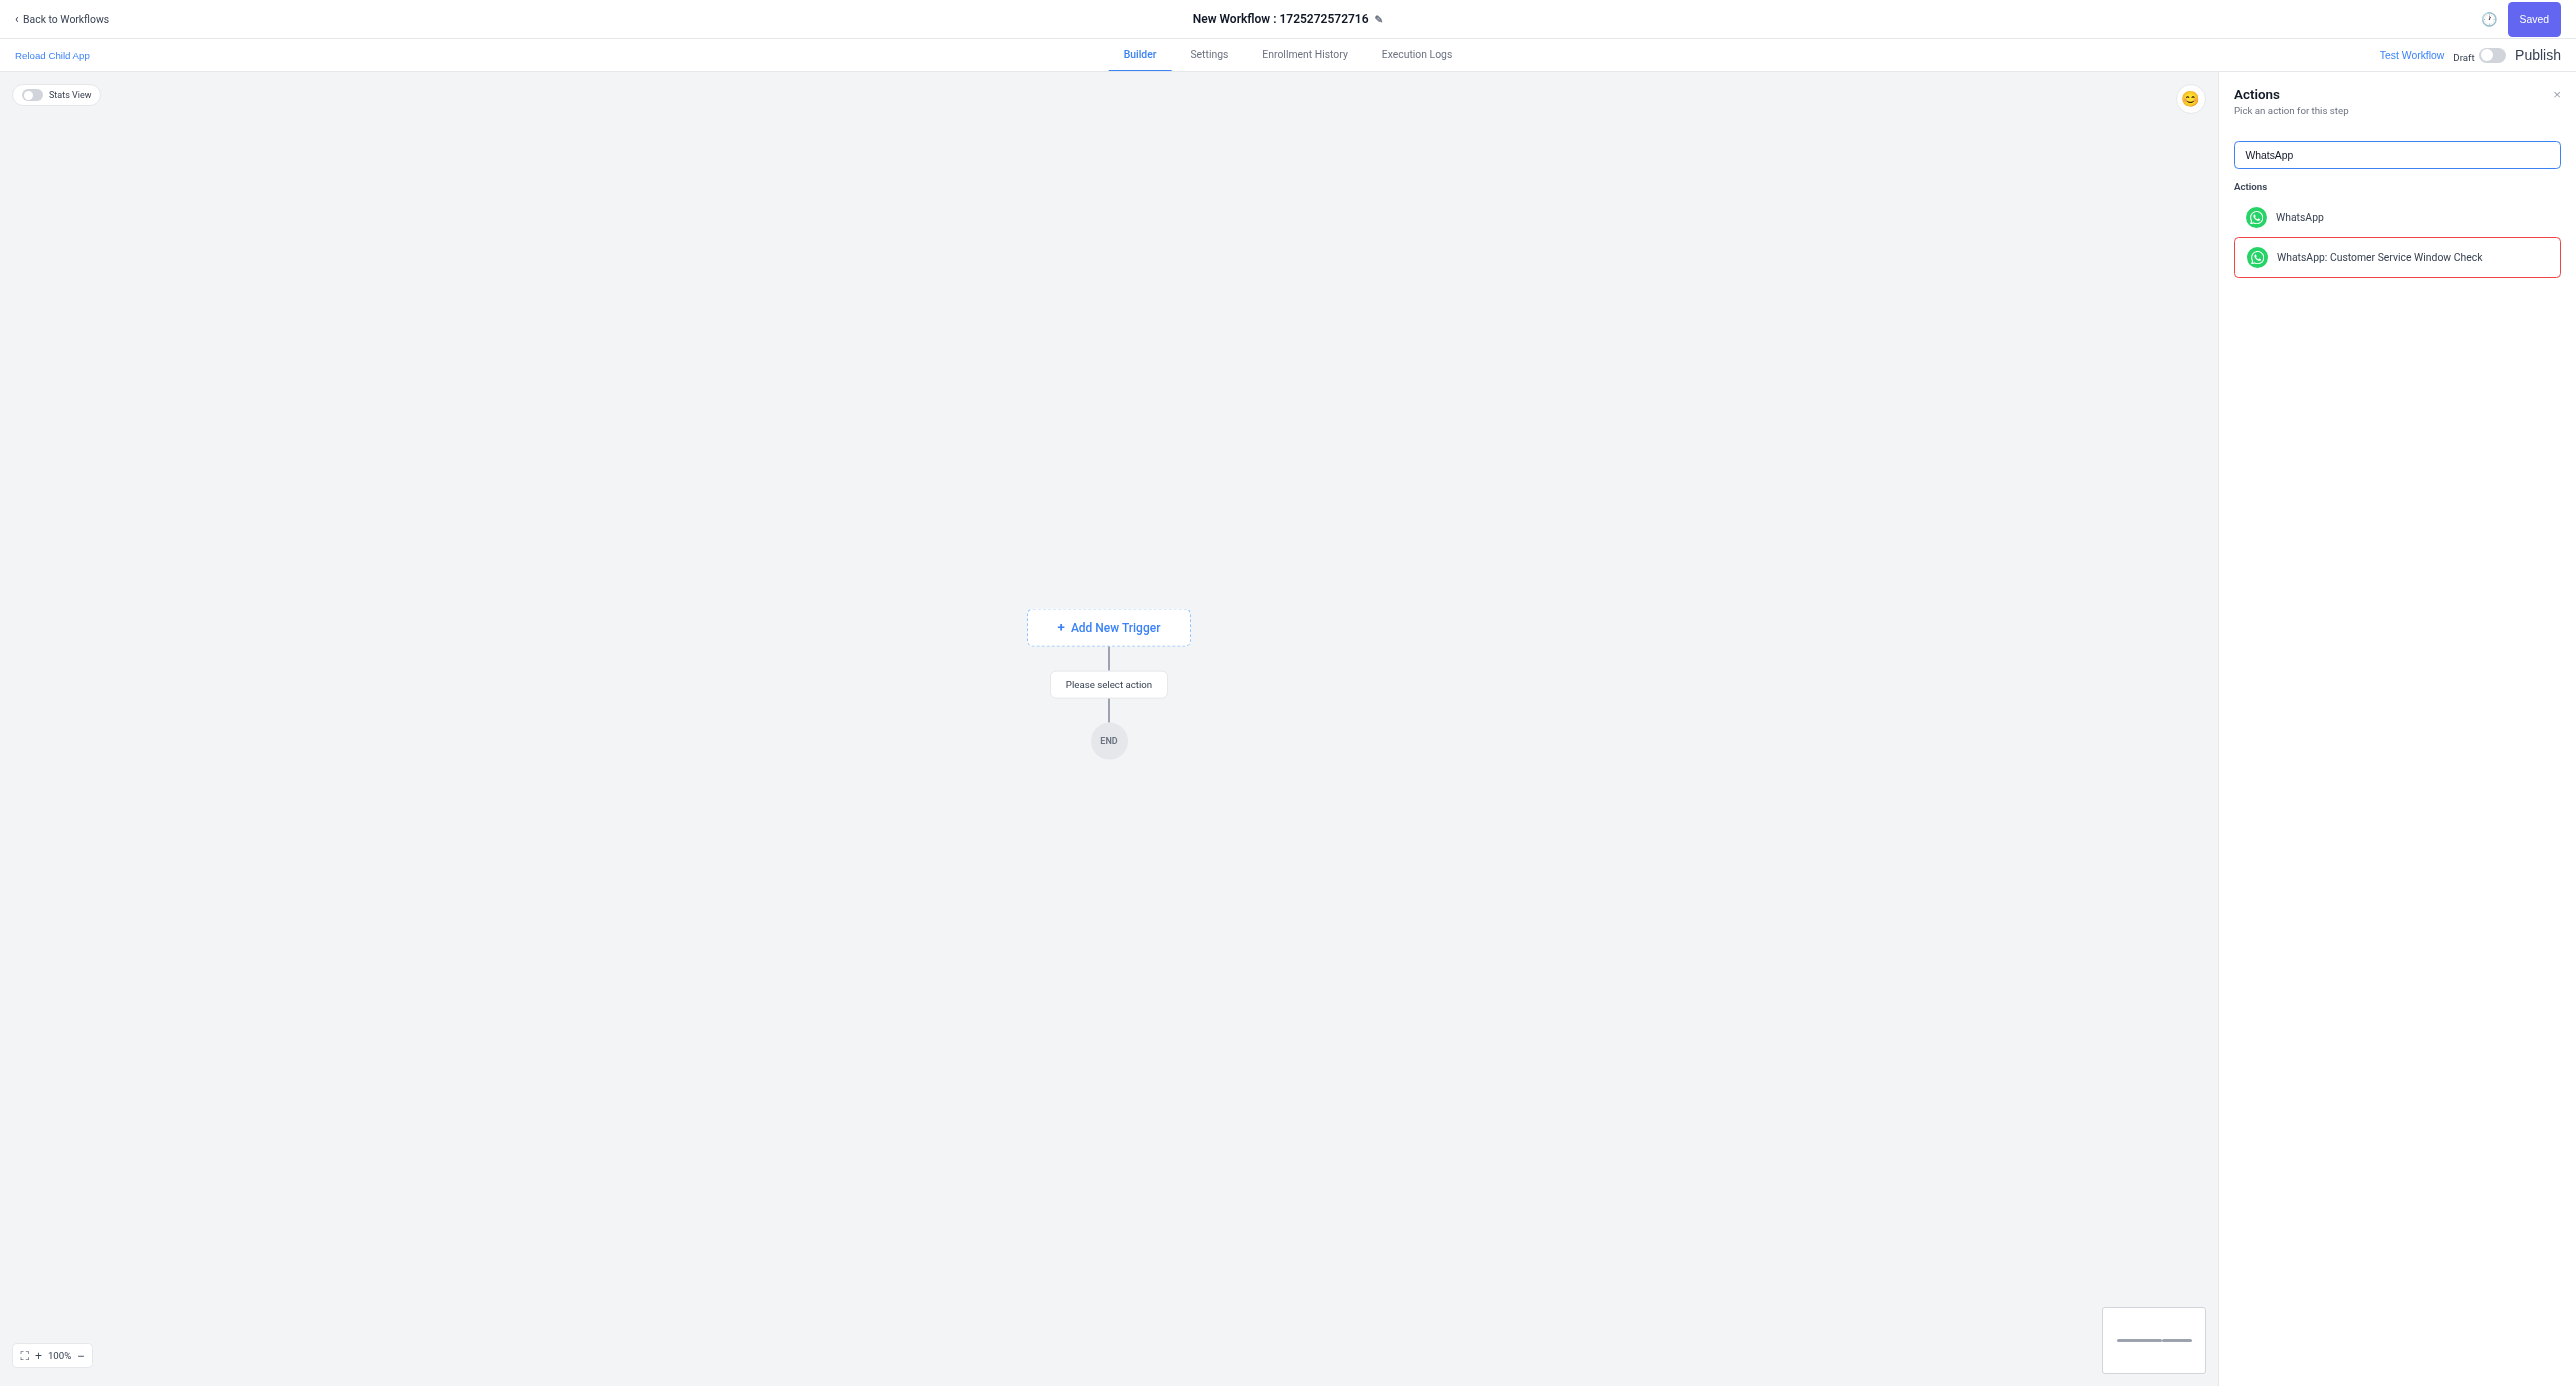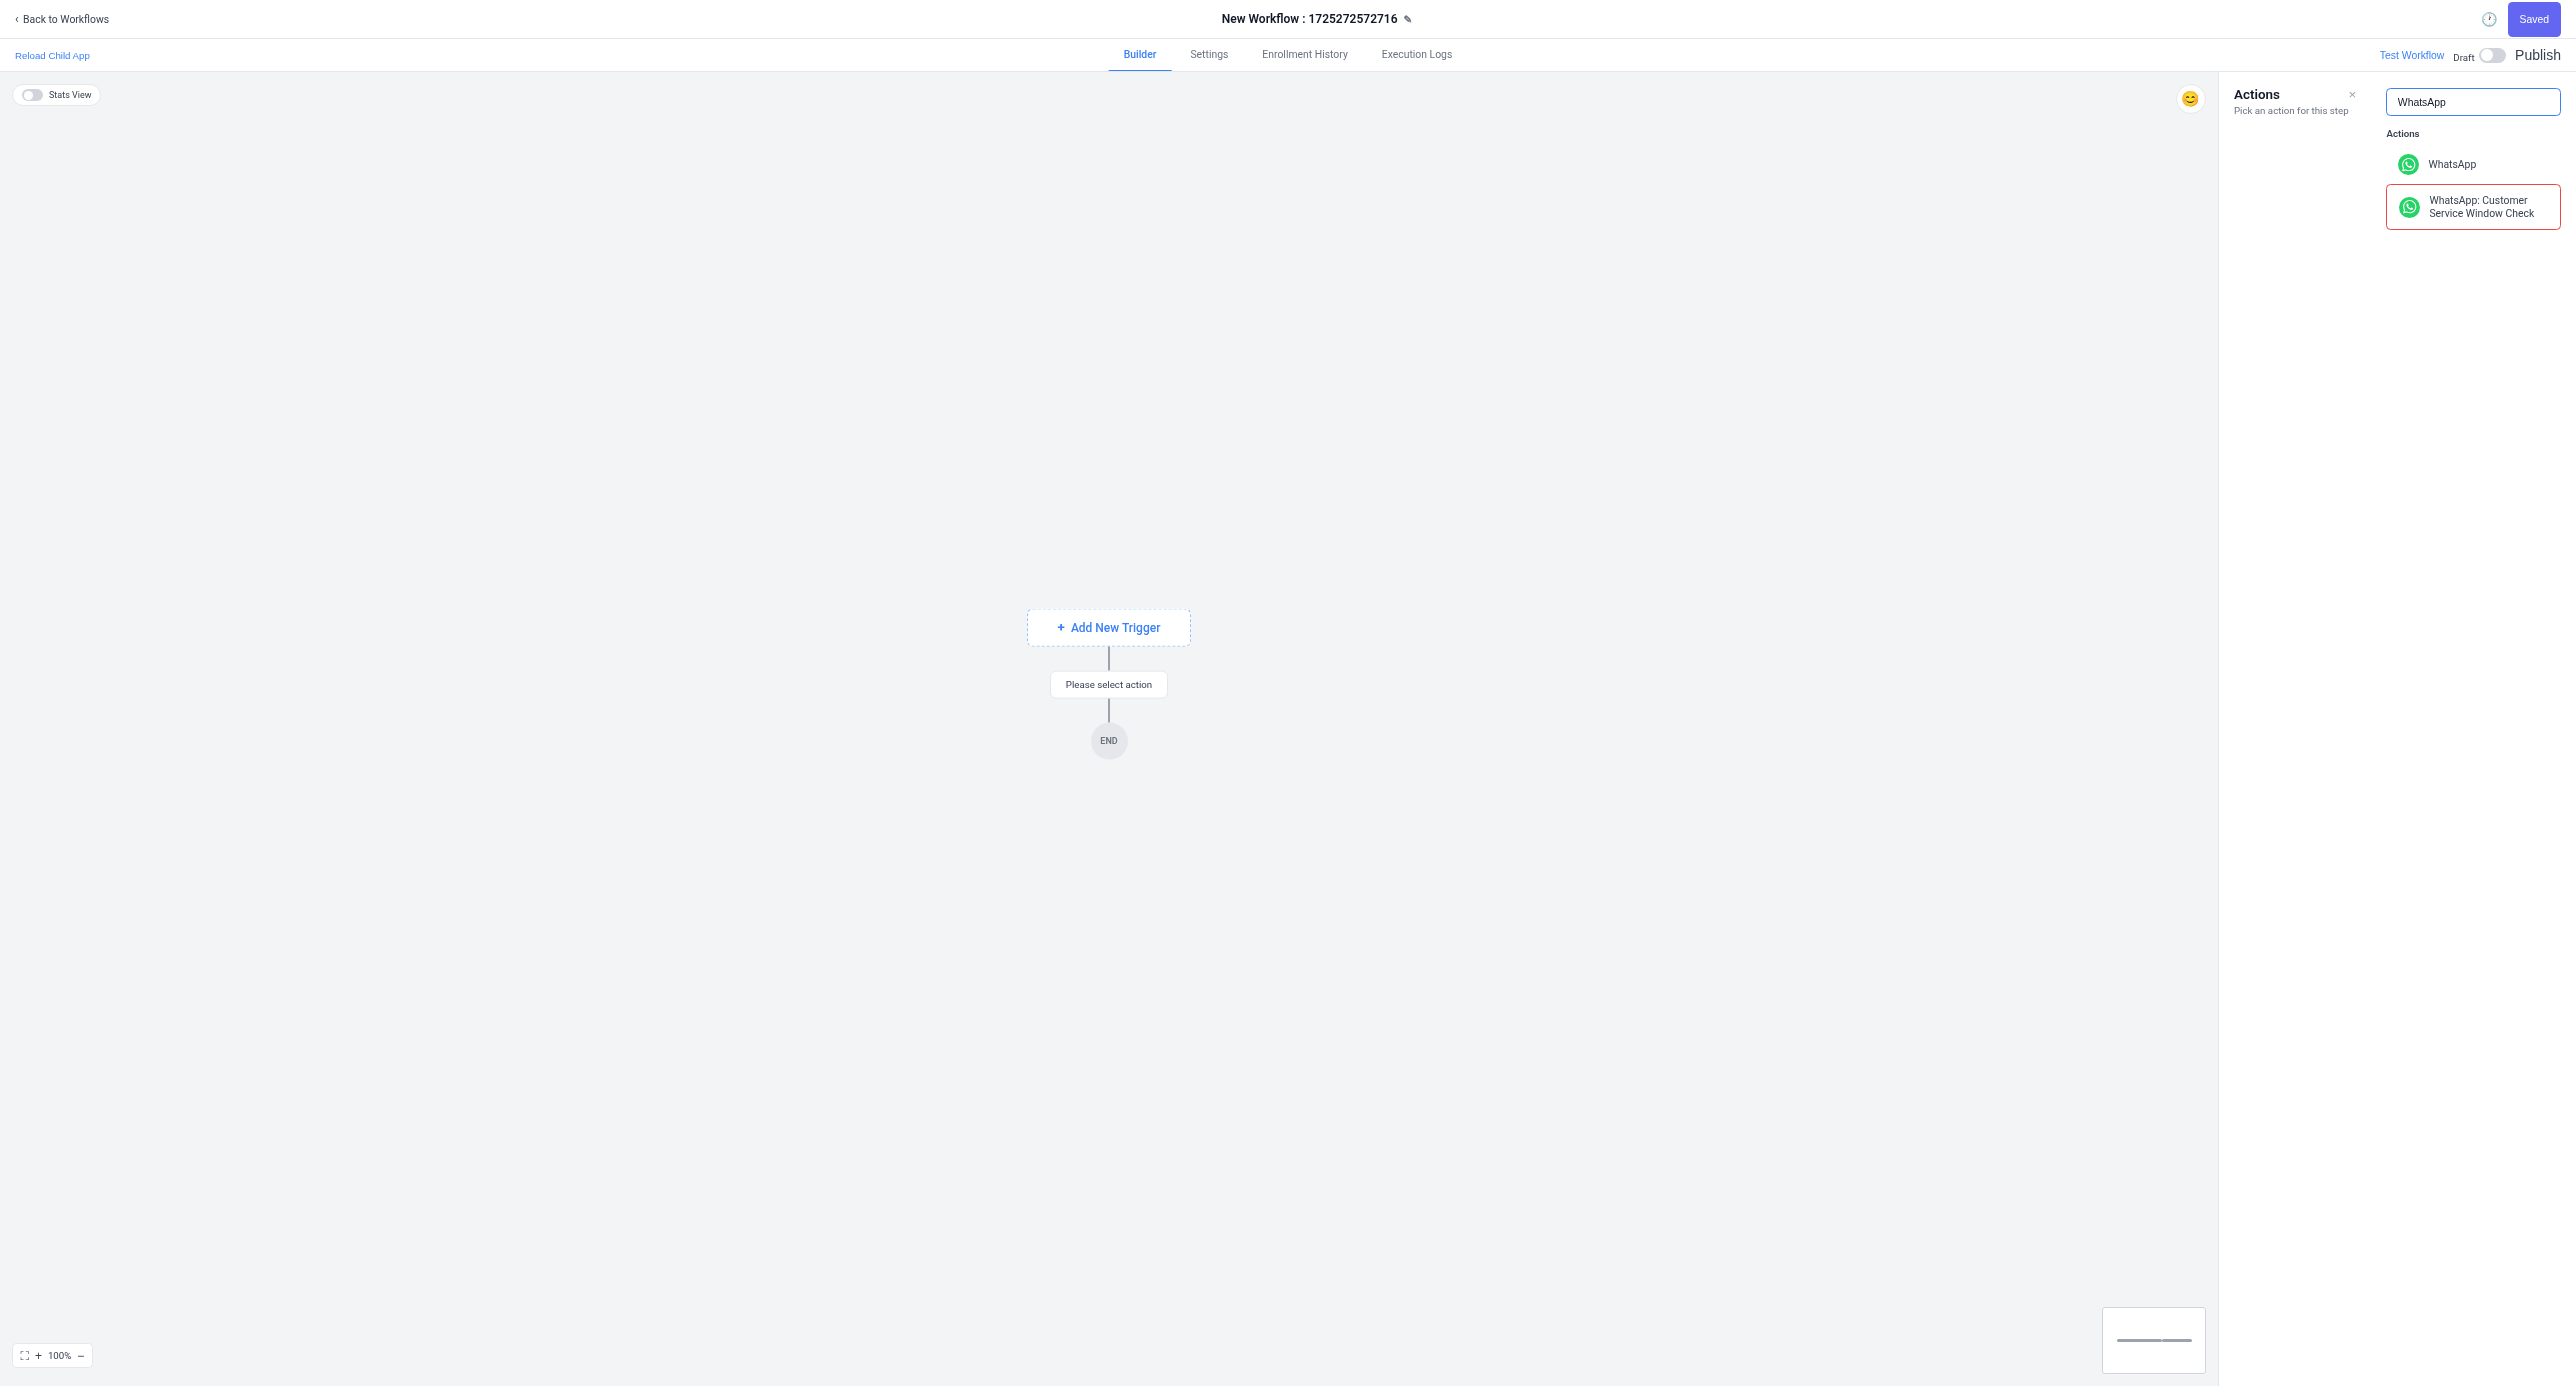--- a/index.html
+++ b/index.html
@@ -12,21 +12,21 @@
       padding: 0 15px; height: 39px; position: relative; z-index: 10;
     }
     .back-btn {
       display: flex; align-items: center; gap: 4.5px;
       color: #374151; font-size: 10.4px; cursor: pointer; text-decoration: none;
     }
     .back-arrow { font-size: 12px; }
     .workflow-title {
       position: absolute; left: 50%; transform: translateX(-50%);
       display: flex; align-items: center; gap: 6px;
-      font-size: 12px; font-weight: 600; color: #111827; margin-left: 29px;
+      font-size: 12px; font-weight: 600; color: #111827;
     }
     .edit-icon { color: #6b7280; cursor: pointer; font-size: 10.4px; }
     .top-right {
       display: flex; align-items: center; gap: 9px;
     }
     .history-icon { color: #6b7280; cursor: pointer; font-size: 13.4px; }
     .saved-btn {
       background: #6366f1; color: #fff; border: none; border-radius: 4.5px;
       padding: 12px 12px; font-size: 10.4px; cursor: pointer; font-weight: 500;
     }
@@ -138,21 +138,21 @@
     .face-btn {
       position: absolute; top: 12px; right: 12px;
       width: 30px; height: 30px; background: #fff; border: 0.7px solid #e5e7eb;
       border-radius: 50%; display: flex; align-items: center; justify-content: center;
       cursor: pointer; font-size: 15px; color: #6b7280;
     }
 
     
     .right-panel {
       width: 358px; background: #fff; border-left: 0.7px solid #e5e7eb;
-      display: flex; flex-direction: row; overflow: hidden;
+      display: flex; flex-direction: column; overflow: hidden;
     }
     .panel-header {
       display: flex; align-items: flex-start; justify-content: space-between;
       padding: 15px 15px 9px;
     }
     .panel-title { font-size: 13.4px; font-weight: 600; color: #111827; }
     .panel-subtitle { font-size: 9.7px; color: #6b7280; margin-top: 3px; }
     .close-btn { background: none; border: none; cursor: pointer; color: #9ca3af; font-size: 13.4px; }
     .panel-body { padding: 16px 15px; flex: 1; overflow-y: auto; }
     .search-input {

